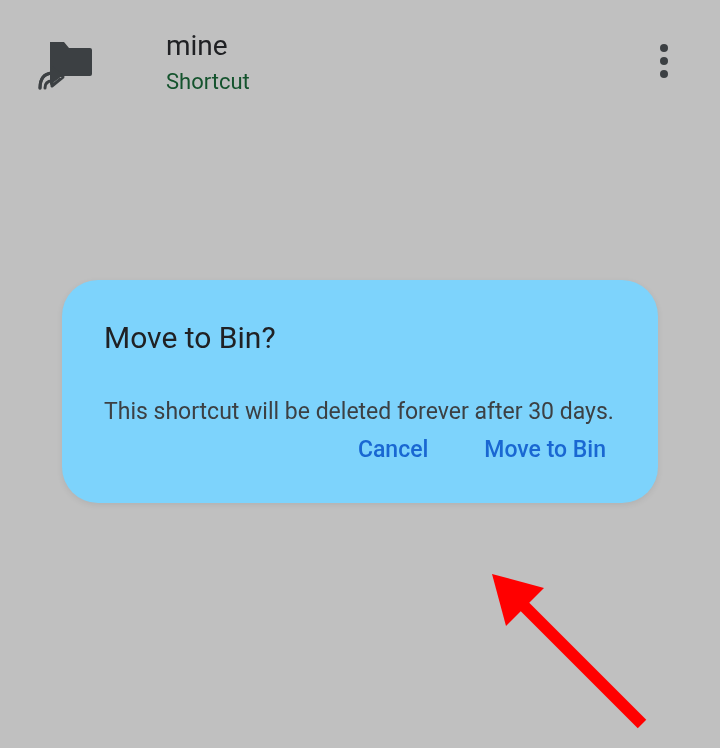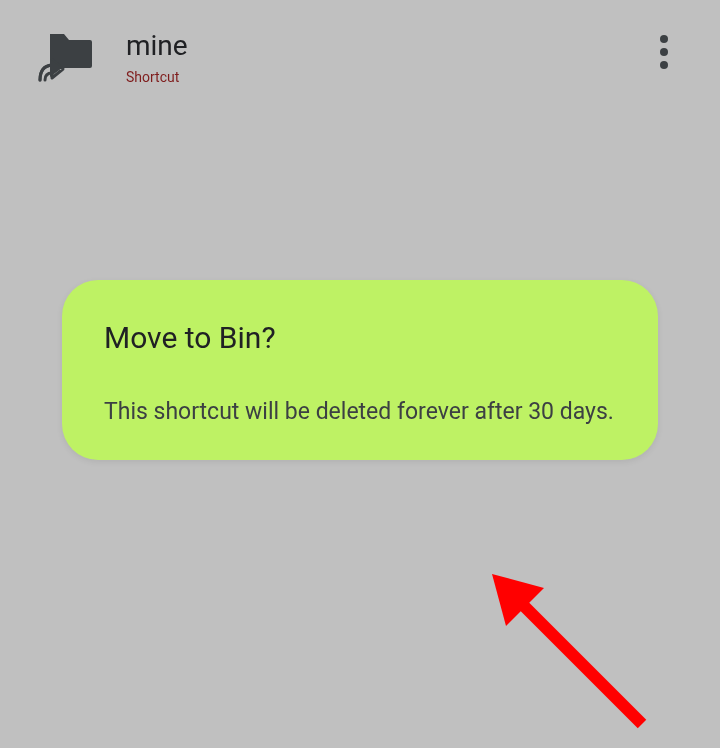--- a/index.html
+++ b/index.html
@@ -6,60 +6,61 @@
     body {
       width: 720px;
       height: 748px;
       background: #c0c0c0;
       font-family: Roboto, Arial, sans-serif;
       position: relative;
       overflow: hidden;
     }
     .item-row {
       display: flex;
-      align-items: flex-start;
+      align-items: center;
       padding: 28px 32px 28px 36px;
+      gap: 40px;
     }
     .icon-wrap {
       position: relative;
       width: 60px;
       height: 50px;
       flex-shrink: 0;
     }
     .item-texts {
       margin-left: 30px;
       flex: 1;
     }
     .item-title {
       font-size: 28px;
       color: #202124;
       font-weight: 400;
       line-height: 1.25;
     }
     .item-sub {
-      font-size: 14px;
-      color: #7f1d1d;
+      font-size: 22px;
+      color: #14532d;
       margin-top: 6px;
     }
     .more-btn {
       width: 48px;
       height: 48px;
       display: flex;
       align-items: center;
       justify-content: center;
       border: none;
       background: transparent;
       cursor: pointer;
     }
     .dialog {
       position: absolute;
       left: 62px;
       right: 62px;
       top: 280px;
-      background: #bef264;
+      background: #7dd3fc;
       border-radius: 36px;
       padding: 40px 42px 32px 42px;
       box-shadow: 0 2px 6px rgba(0,0,0,0.08);
     }
     .dialog-title {
       font-size: 30px;
       color: #202124;
       font-weight: 400;
       margin-bottom: 40px;
     }
@@ -114,20 +115,24 @@
       <circle cx="4" cy="4" r="4" fill="#3c4043"></circle>
       <circle cx="4" cy="17" r="4" fill="#3c4043"></circle>
       <circle cx="4" cy="30" r="4" fill="#3c4043"></circle>
     </svg>
   </button>
 </div>
 
 <div class="dialog">
   <div class="dialog-title">Move to Bin?</div>
   <div class="dialog-body">This shortcut will be deleted forever after 30 days.</div>
+  <div class="dialog-actions">
+    <button class="dialog-btn">Cancel</button>
+    <button class="dialog-btn">Move to Bin</button>
+  </div>
 </div>
 
 <svg class="arrow-annot" width="200" height="190" viewBox="0 0 200 190">
   <defs>
     <marker id="ahead" markerWidth="8" markerHeight="8" refX="2" refY="4" orient="auto">
       <path d="M0 0 L8 4 L0 8 Z" fill="#ff0000"></path>
     </marker>
   </defs>
   <line x1="170" y1="170" x2="32" y2="32" stroke="#ff0000" stroke-width="12"></line>
   <path d="M20 20 L72 34 L34 72 Z" fill="#ff0000"></path>

